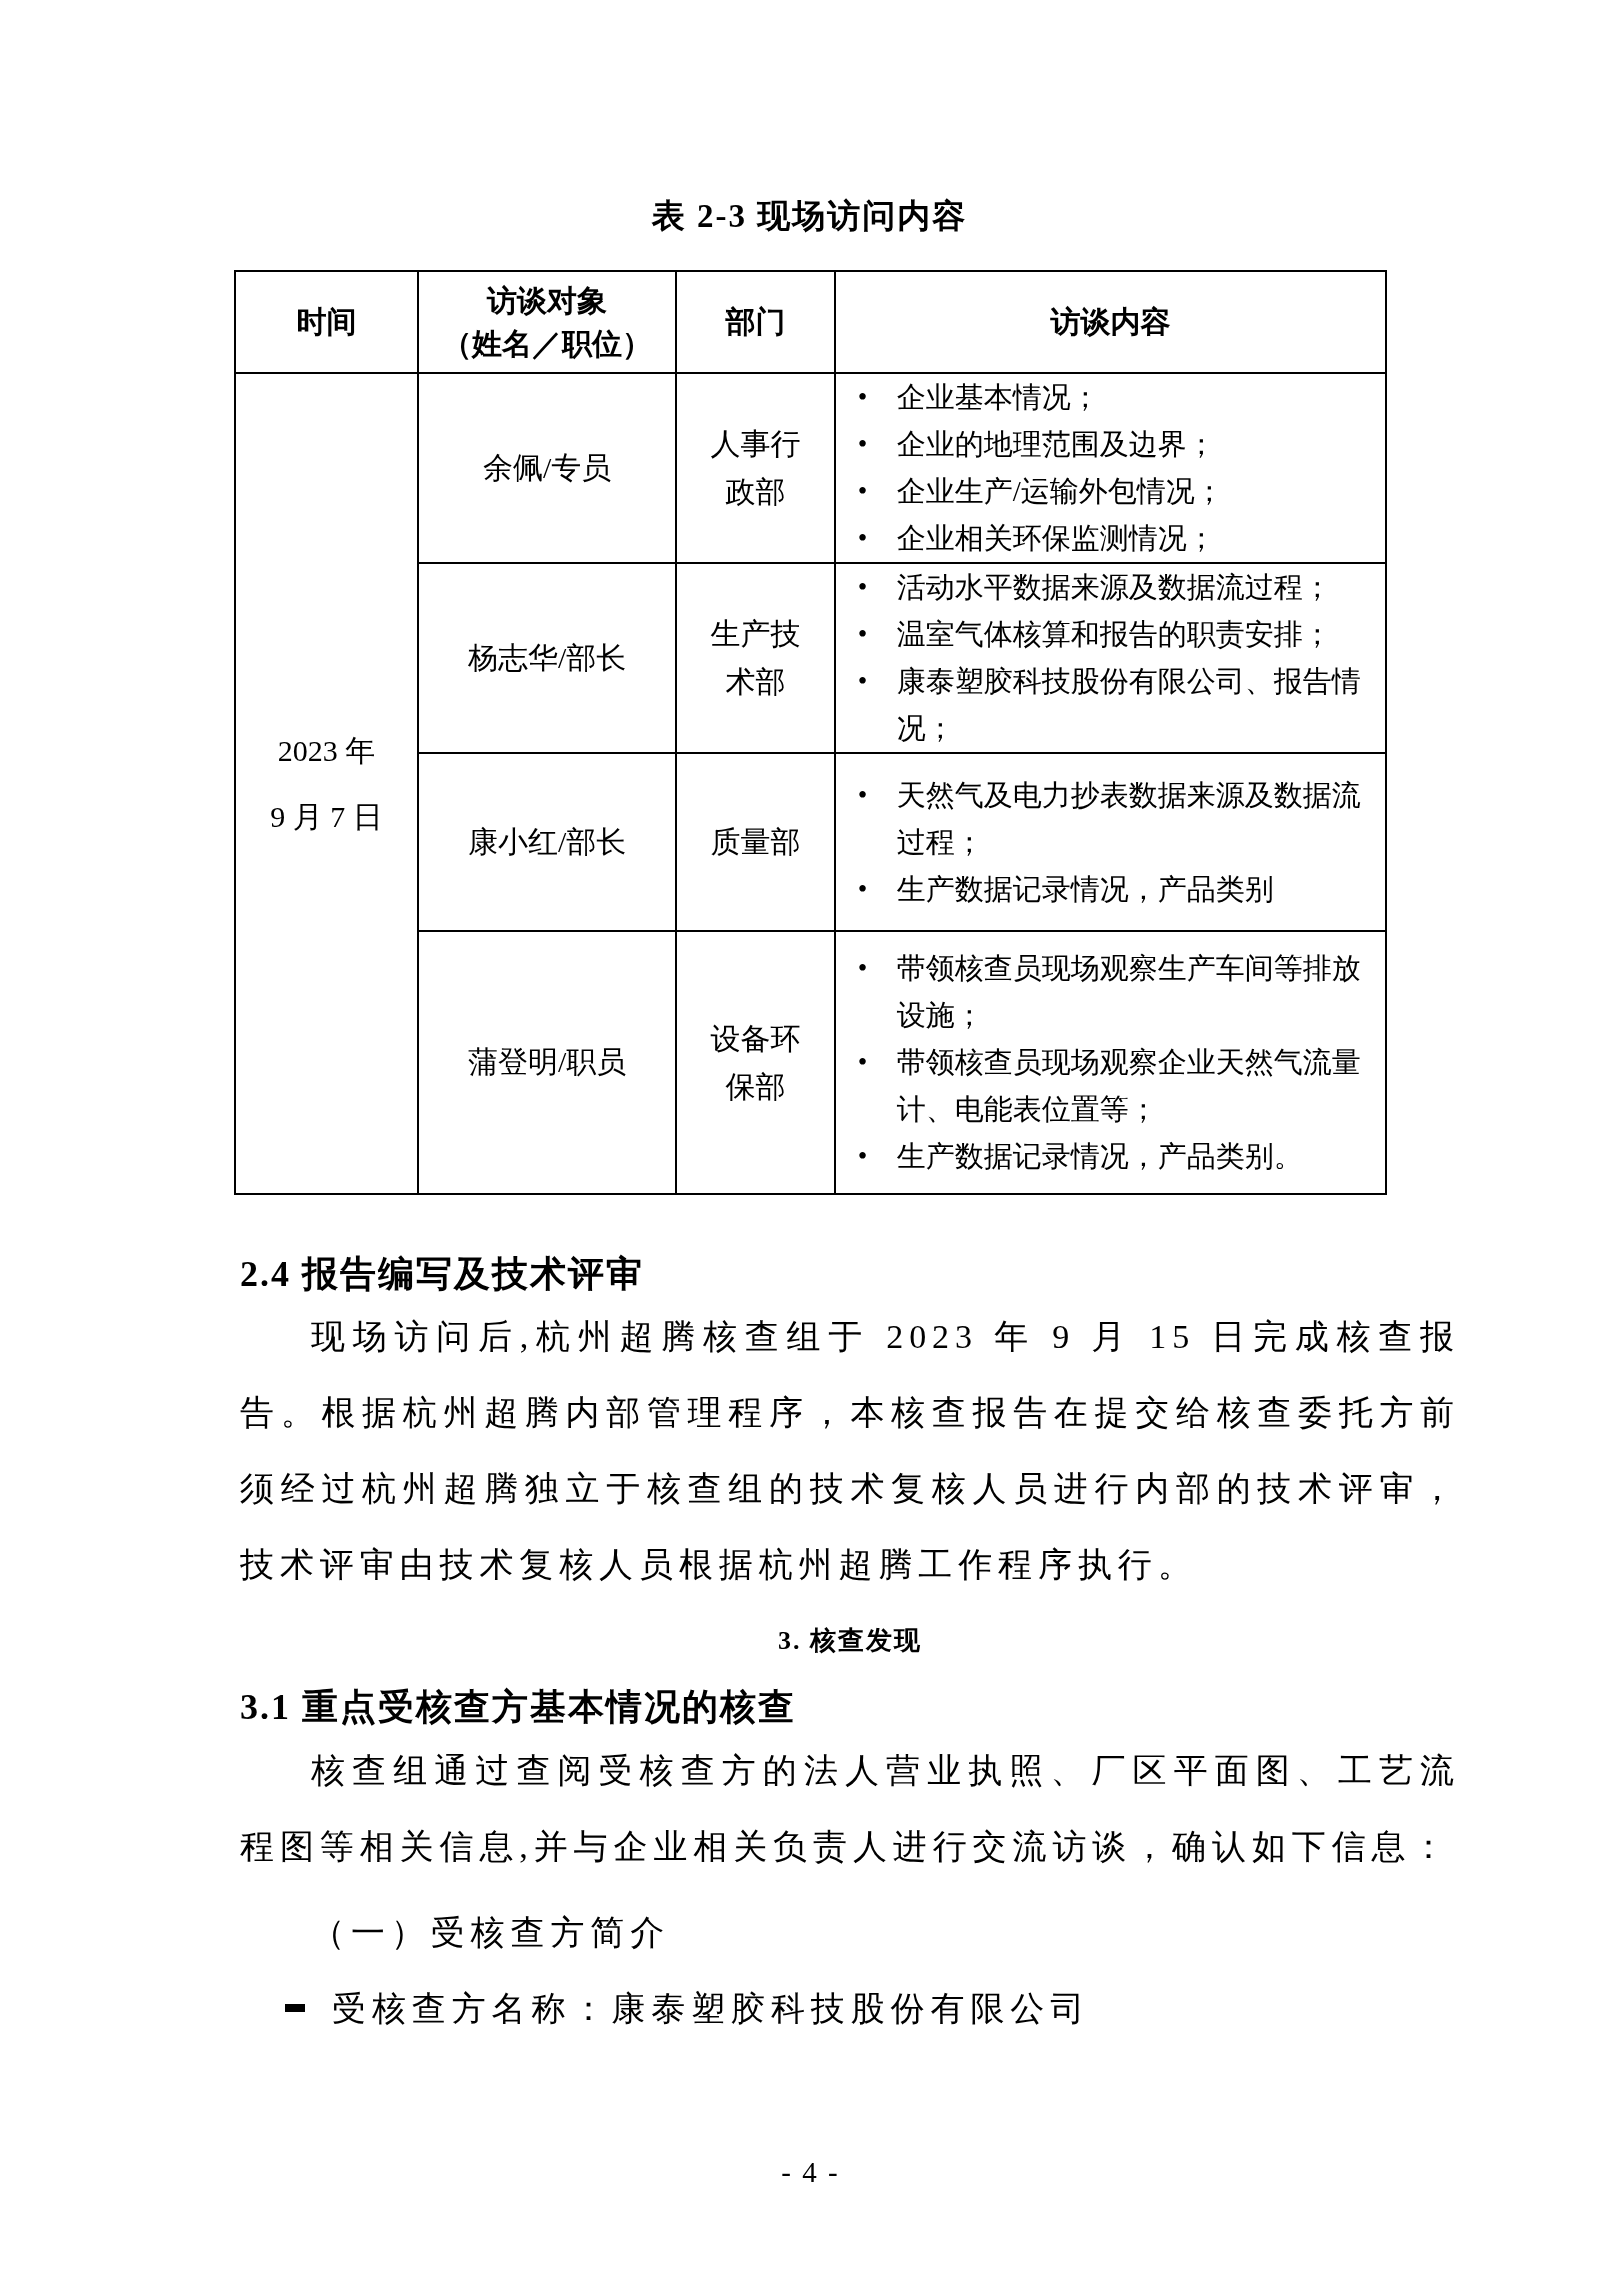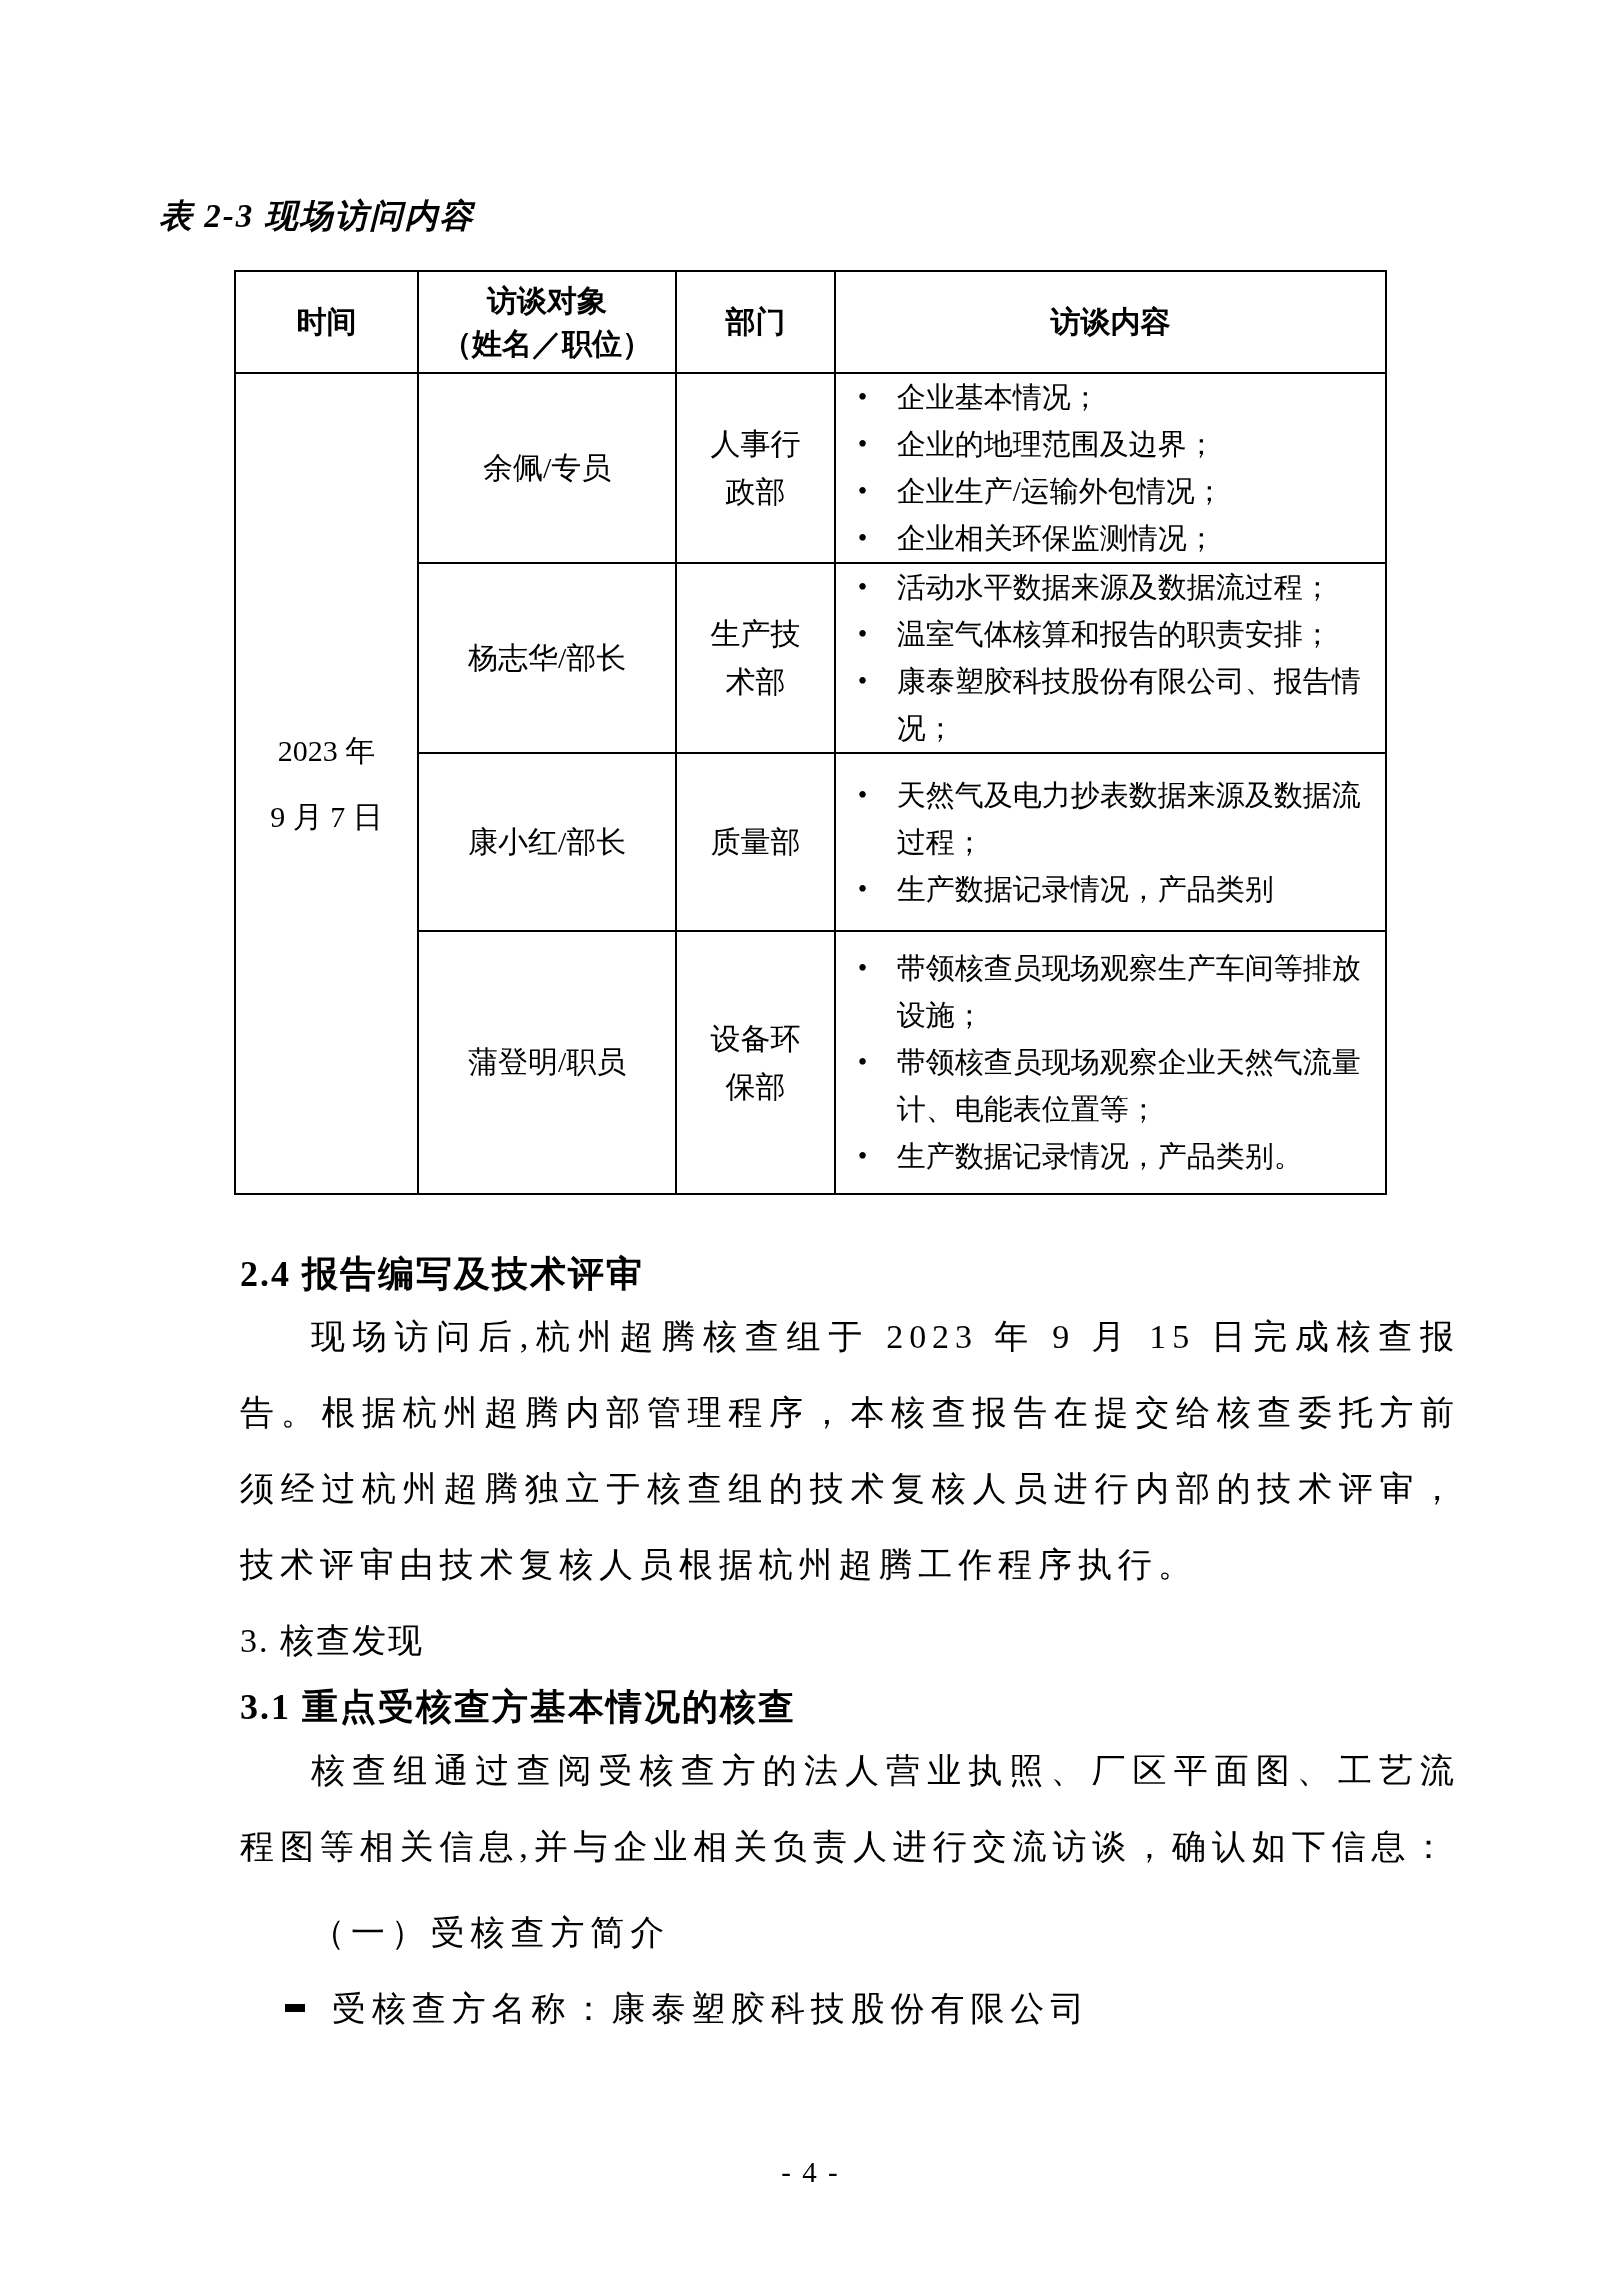--- a/index.html
+++ b/index.html
@@ -9,24 +9,24 @@
     font-family:"Liberation Serif","DejaVu Serif",serif;
     position:relative;overflow:hidden;
   }
   .page{position:relative;width:1621px;height:2293px;}
   .content{padding:0 161px 0 240px;}
 
   
   .table-title{
     margin:0 0 0 -81px;           
     padding-top:194px;
+    text-align:center;
     font-weight:bold;
     font-size:33px;
     letter-spacing:2px;
-    font-style:italic;
   }
 
   
   table.visit{
     border-collapse:collapse;
     table-layout:fixed;
     width:1151px;
     margin-top:31px;
     margin-left:-5.9px;
     font-size:30px;
@@ -87,24 +87,25 @@
   .para{
     margin-top:0;
     font-size:34px;
     line-height:76px;
     letter-spacing:5.9px;
     text-align:justify;
     text-indent:71px;
   }
   .h3{
     margin-top:9.8px;
-    font-size:34px;
-    font-weight:normal;
+    font-size:26px;
+    font-weight:bold;
     letter-spacing:2px;
     line-height:55px;
+    text-align:center;
   }
   .h31{
     margin-top:14px;
     font-size:36px;
     font-weight:bold;
     letter-spacing:2px;
     line-height:51px;
   }
   .subitem{
     margin-top:9.8px;

